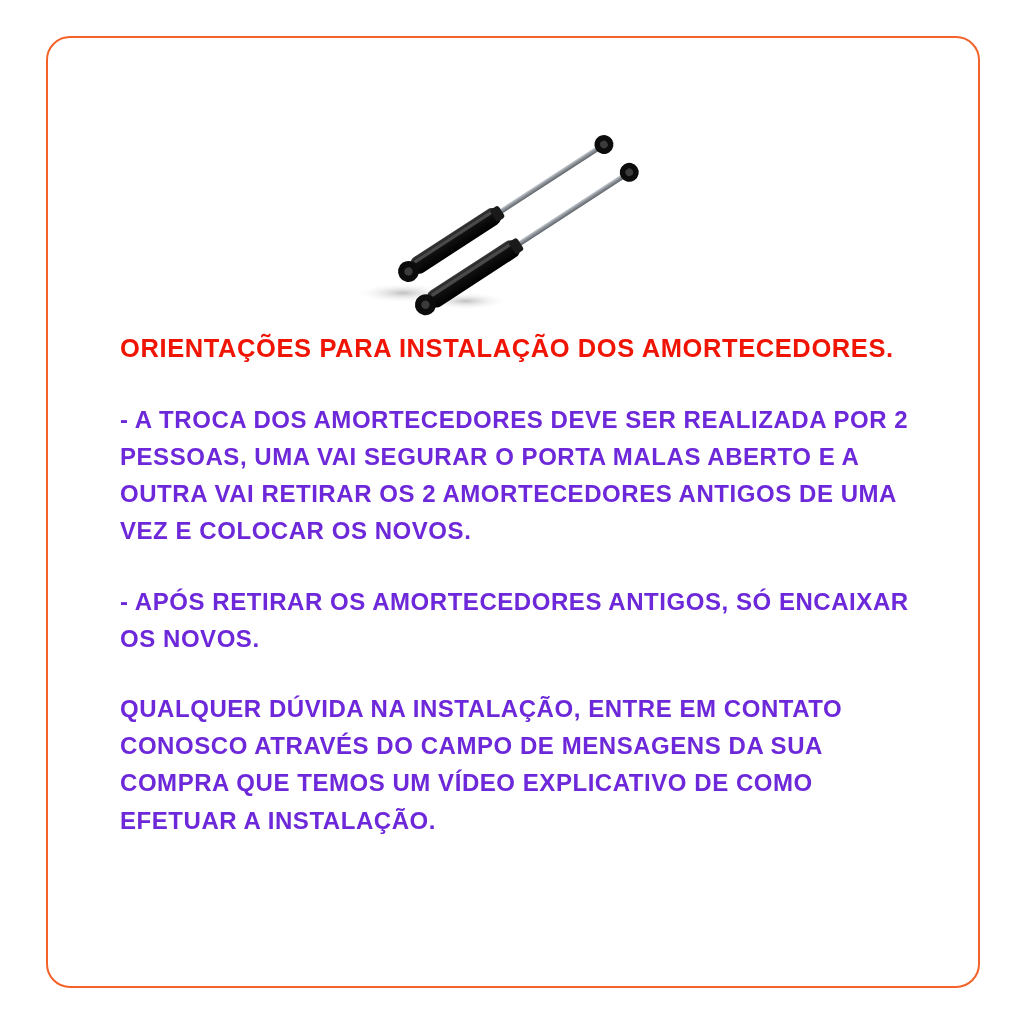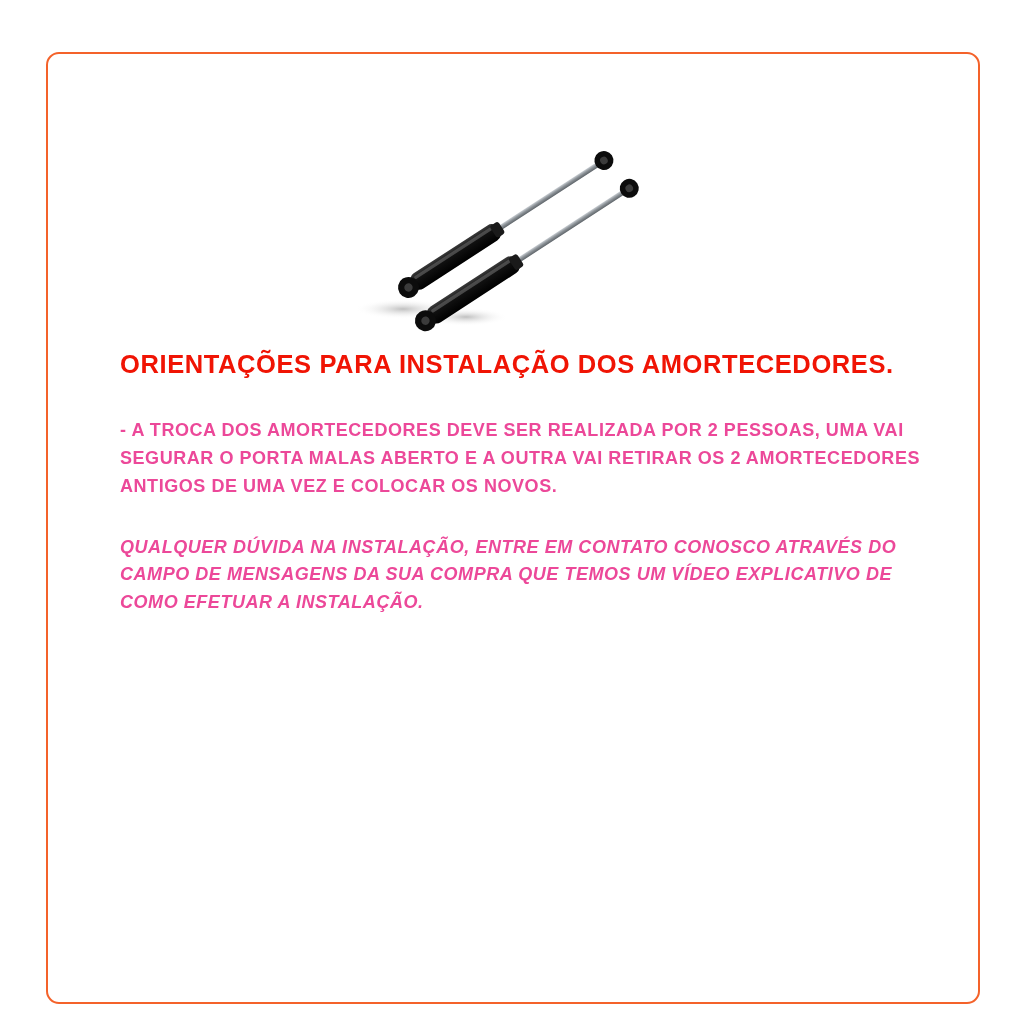--- a/index.html
+++ b/index.html
@@ -16,26 +16,26 @@
   .page {
     position: relative;
     width: 1024px;
     height: 1024px;
     background: #ffffff;
     box-sizing: border-box;
   }
   .card {
     position: absolute;
     left: 46px;
-    top: 52px;
+    top: 36px;
     width: 934px;
     height: 952px;
     box-sizing: border-box;
     border: 2px solid #f4622a;
-    border-radius: 13px;
+    border-radius: 24px;
     background: #ffffff;
   }
   
   .illustration {
     position: absolute;
     left: 250px;
     top: 50px;
     width: 420px;
     height: 240px;
   }
@@ -52,31 +52,30 @@
   .heading {
     color: #f01404;
     font-size: 25.5px;
     font-weight: bold;
     letter-spacing: 0.6px;
     line-height: 1.25;
     margin: 0 0 36px 0;
     text-transform: uppercase;
   }
   .para {
-    color: #ec4899;
-    font-size: 18px;
+    color: #6d28d9;
+    font-size: 24px;
     font-weight: bold;
     letter-spacing: 0.55px;
     line-height: 1.55;
     margin: 0 0 33px 0;
     text-transform: uppercase;
   }
   .para:last-child {
     margin-bottom: 0;
-    font-style: italic;
   }
 </style>
 </head>
 <body>
 
 <div class="page">
   <div class="card">
 
     <div class="illustration">
       <svg width="420" height="240" viewBox="0 0 420 240" xmlns="http://www.w3.org/2000/svg">
@@ -125,17 +124,18 @@
           <circle cx="108" cy="149" r="4.2" fill="#3b3b3b"></circle>
           <circle cx="351" cy="149" r="9.5" fill="#0c0c0c"></circle>
           <circle cx="351" cy="149" r="3.8" fill="#3b3b3b"></circle>
         </g>
       </svg>
     </div>
 
     <div class="content">
       <h1 class="heading">ORIENTAÇÕES PARA INSTALAÇÃO DOS AMORTECEDORES.</h1>
       <p class="para">- A TROCA DOS AMORTECEDORES DEVE SER REALIZADA POR 2 PESSOAS, UMA VAI SEGURAR O PORTA MALAS ABERTO E A OUTRA VAI RETIRAR OS 2 AMORTECEDORES ANTIGOS DE UMA VEZ E COLOCAR OS NOVOS.</p>
+      <p class="para">- APÓS RETIRAR OS AMORTECEDORES ANTIGOS, SÓ ENCAIXAR OS NOVOS.</p>
       <p class="para">QUALQUER DÚVIDA NA INSTALAÇÃO, ENTRE EM CONTATO CONOSCO ATRAVÉS DO CAMPO DE MENSAGENS DA SUA COMPRA QUE TEMOS UM VÍDEO EXPLICATIVO DE COMO EFETUAR A INSTALAÇÃO.</p>
     </div>
 
   </div>
 </div>
 
 </body></html>

